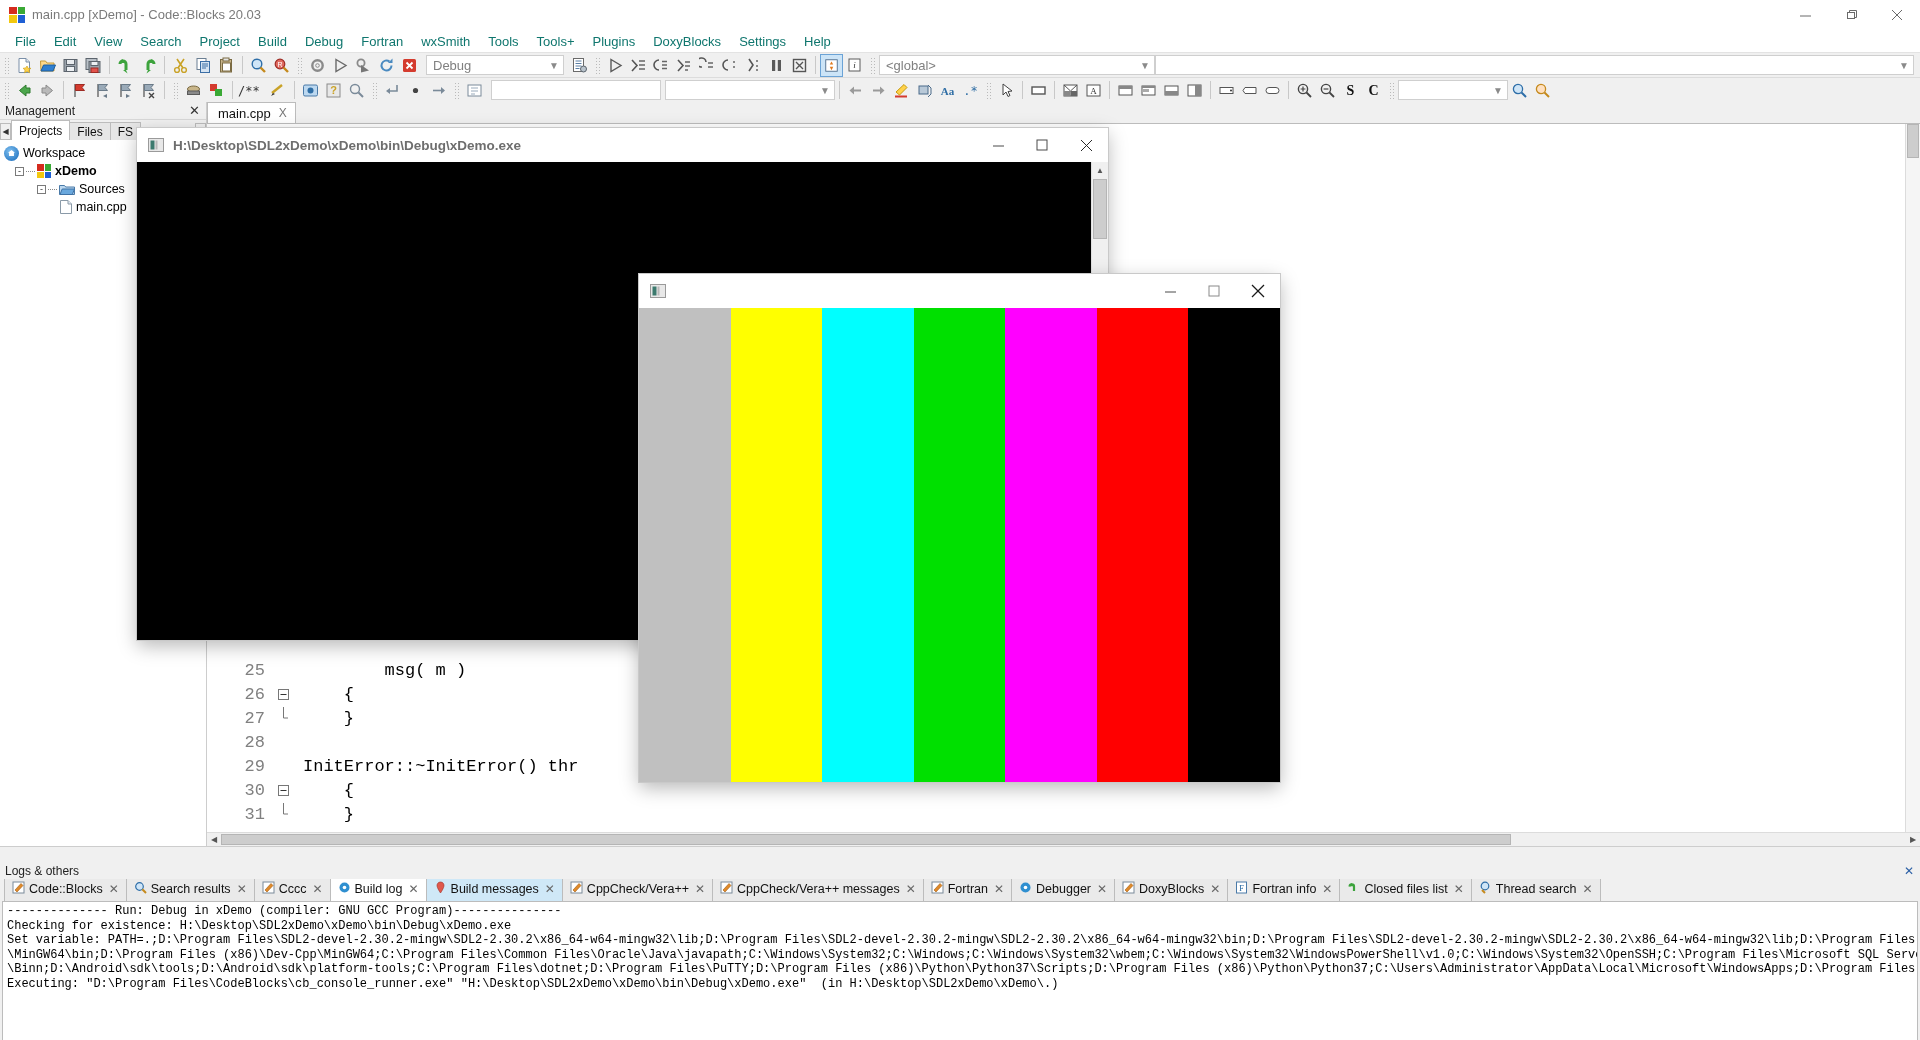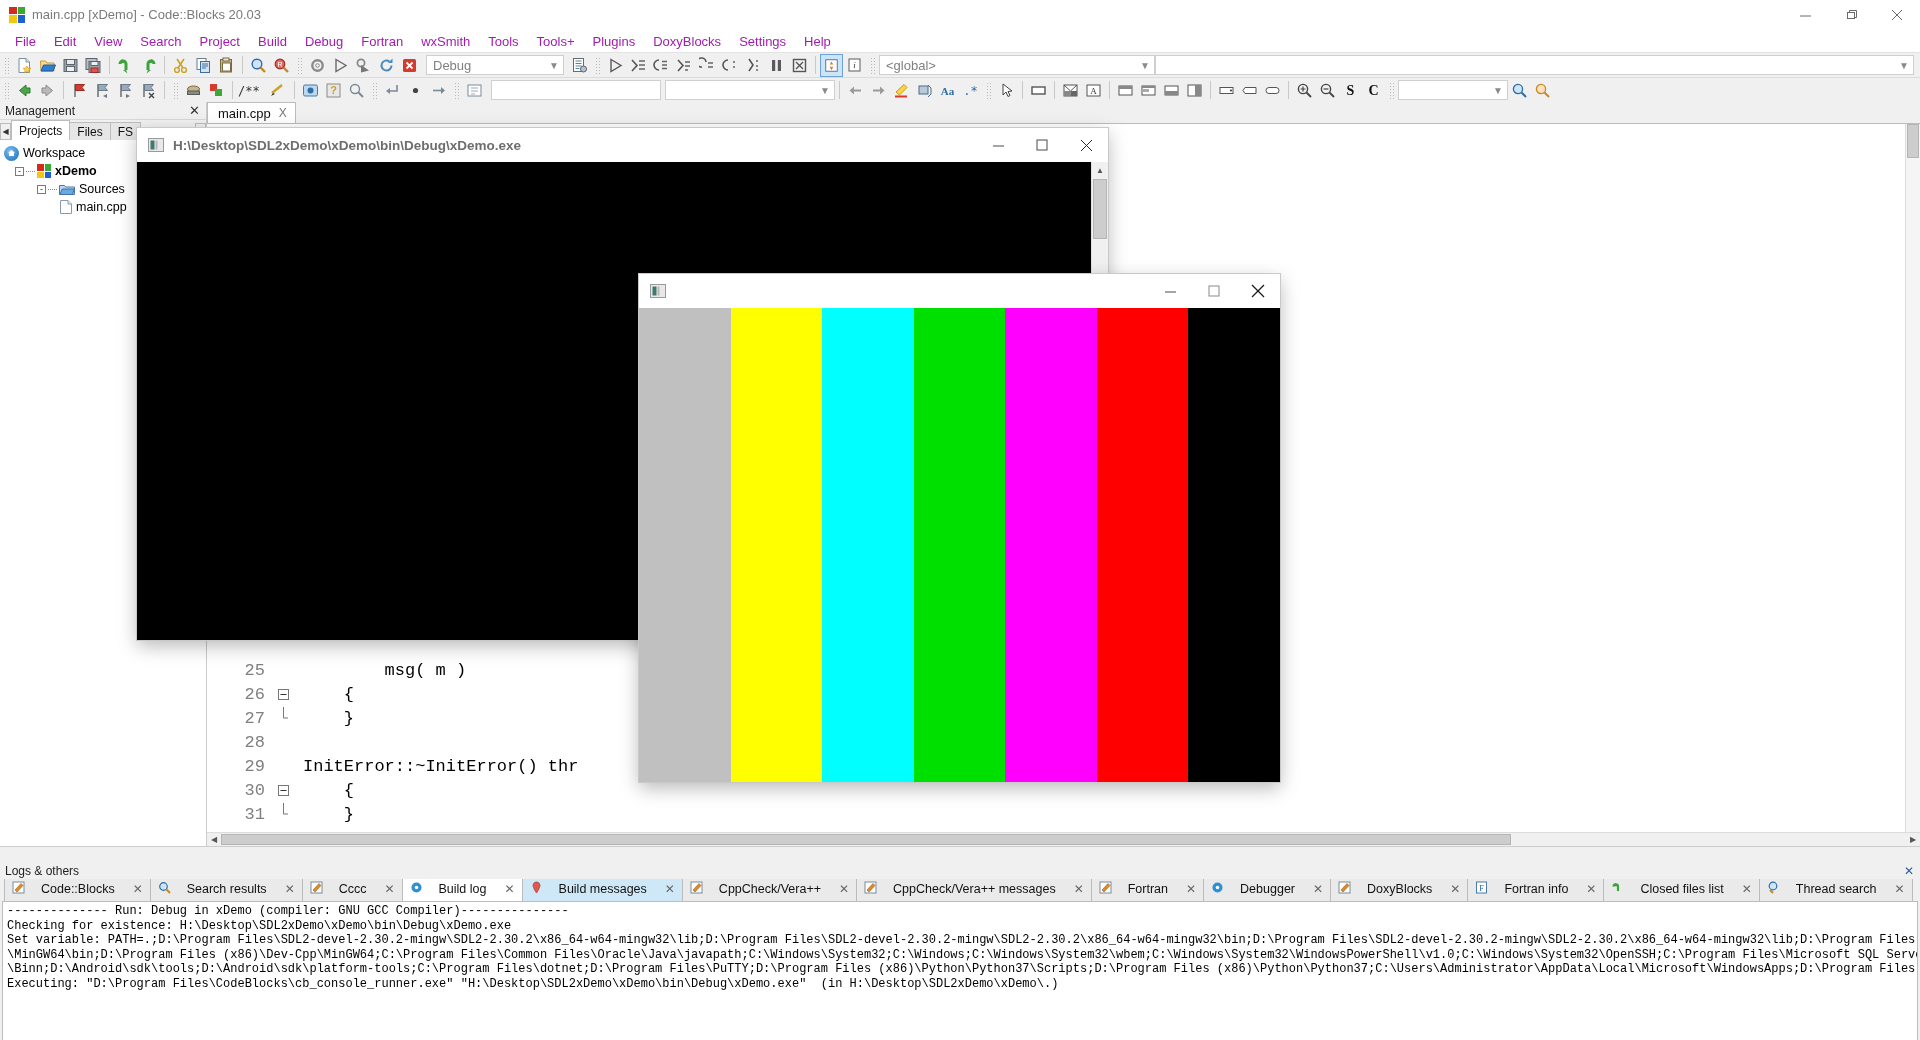--- a/index.html
+++ b/index.html
@@ -29,21 +29,21 @@
   .titlebar .ttext { color: #7a7a7a; font-size: 13px; white-space: nowrap; }
   .wincontrols { position:absolute; right:0; top:0; height:30px; display:flex; }
   .wincontrols div {
     width: 46px; height: 30px; display:flex; align-items:center; justify-content:center;
     color:#5a5a5a; font-size: 13px;
   }
   .wincontrols svg { display:block; }
 
   
   .menubar { height: 22px; display:flex; align-items:center; background:#ffffff; padding-left: 6px; }
-  .menubar .mi { padding: 1px 9px; color:#a21caf; font-size:13px; white-space:nowrap; }
+  .menubar .mi { padding: 1px 9px; color:#0f766e; font-size:13px; white-space:nowrap; }
 
   
   .toolbar {
     height: 25px; display:flex; align-items:center; background:#f0f0f0;
     border-top:1px solid #e3e3e3;
   }
   .toolbar.t2 { border-top:1px solid #dcdcdc; }
   .grip { width:7px; height:19px; margin:0 3px; flex:none;
     background-image: radial-gradient(#b0b0b0 35%, transparent 36%);
     background-size: 3px 3px; background-position: 1px 1px; opacity:.85;}
@@ -102,21 +102,21 @@
   .sc-track{flex:1; height:14px; position:relative;}
   .sc-thumb{position:absolute; top:1px; height:11px; background:#cdcdcd; border:1px solid #b5b5b5;}
   .edscroll-v{ position:absolute; right:0; top:0; bottom:14px; width:15px; background:#f5f5f5; border-left:1px solid #dcdcdc;}
   .edscroll-v .vthumb{position:absolute; left:1px; right:1px; background:#cdcdcd; border:1px solid #b5b5b5;}
 
   
   .logs{ height: 205px; background:#f0f0f0; border-top:1px solid #cdcdcd; display:flex; flex-direction:column;}
   .logs-head{ height:17px; display:flex; align-items:center; padding-left:5px; font-size:12px; color:#222;margin-top:15px;}
   .logs-head .lh-x{margin-left:auto; margin-right:6px; color:#2a5fa5;}
   .logtabs{ height:22px; display:flex; align-items:flex-end; padding-left:4px; gap:0; overflow:hidden;}
-  .ltab{ height:20px; display:flex; align-items:center; gap:16px; padding:12px 7px;
+  .ltab{ height:20px; display:flex; align-items:center; gap:4px; padding:12px 7px;
     border:1px solid #bcbcbc; border-bottom:none; background:#eaeaea; font-size:12.5px; color:#111; white-space:nowrap;
     margin-right:-1px;}
   .ltab.active{ background:#ffffff; height:22px;}
   .ltab .lx{ color:#666; font-size:12px; margin-left:2px;}
   .logbody{ flex:1; background:#ffffff; border:1px solid #bcbcbc; margin:0 2px 2px 2px; overflow:hidden;
     font-family:"Liberation Mono", monospace; font-size:12px; color:#000; padding:2px 4px; line-height:14.5px;}
   .logbody div{white-space:pre;}
 
   
   .floatwin{ position:absolute; background:#ffffff; box-shadow:0 0 0 1px #c9c9c9, 0 6px 18px rgba(0,0,0,.28);font-weight:bold;}
@@ -906,21 +906,21 @@
       <div class="ltab">
         <span><svg width="13" height="13" viewBox="0 0 13 13">
               <circle cx="6" cy="5" r="3.8" fill="#cfe5f7" stroke="#2e6ea8" stroke-width="1.2"></circle>
               <path d="M3 9 L6 12" stroke="#c58a1d" stroke-width="2"></path>
             </svg></span>
         <span>Thread search</span>
         <span class="lx">✕</span>
       </div>
     </div>
     <div class="logbody">
-      <div>-------------- Run: Debug in xDemo (compiler: GNU GCC Compiler)---------------</div>
+      <div>-------------- Run: Debug in xDemo (compiler: GNU GCC Program)---------------</div>
       <div></div>
       <div>Checking for existence: H:\Desktop\SDL2xDemo\xDemo\bin\Debug\xDemo.exe</div>
       <div>Set variable: PATH=.;D:\Program Files\SDL2-devel-2.30.2-mingw\SDL2-2.30.2\x86_64-w64-mingw32\lib;D:\Program Files\SDL2-devel-2.30.2-mingw\SDL2-2.30.2\x86_64-w64-mingw32\bin;D:\Program Files\SDL2-devel-2.30.2-mingw\SDL2-2.30.2\x86_64-w64-mingw32\lib;D:\Program Files (x86)\Dev-Cpp</div>
       <div>\MinGW64\bin;D:\Program Files (x86)\Dev-Cpp\MinGW64;C:\Program Files\Common Files\Oracle\Java\javapath;C:\Windows\System32;C:\Windows;C:\Windows\System32\wbem;C:\Windows\System32\WindowsPowerShell\v1.0;C:\Windows\System32\OpenSSH;C:\Program Files\Microsoft SQL Server\110\Tools</div>
       <div>\Binn;D:\Android\sdk\tools;D:\Android\sdk\platform-tools;C:\Program Files\dotnet;D:\Program Files\PuTTY;D:\Program Files (x86)\Python\Python37\Scripts;D:\Program Files (x86)\Python\Python37;C:\Users\Administrator\AppData\Local\Microsoft\WindowsApps;D:\Program Files</div>
       <div>Executing: "D:\Program Files\CodeBlocks\cb_console_runner.exe" "H:\Desktop\SDL2xDemo\xDemo\bin\Debug\xDemo.exe"  (in H:\Desktop\SDL2xDemo\xDemo\.)</div>
     </div>
   </div>
 
   <div class="floatwin" style="left:137px; top:128px; width:971px; height:512px;">

